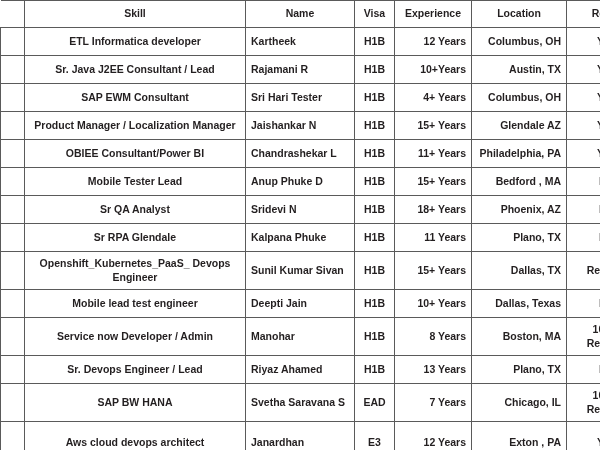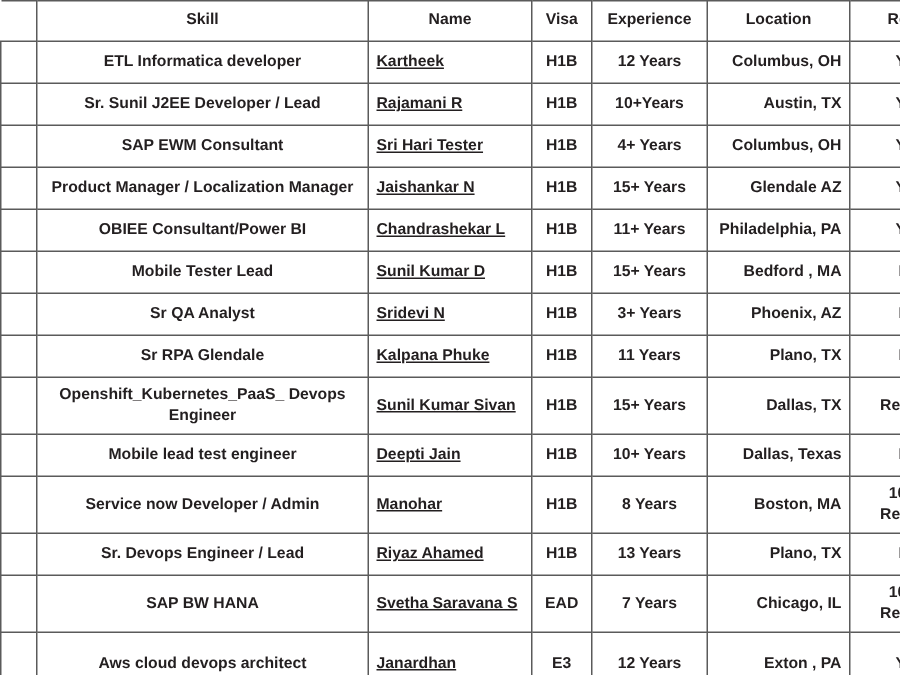--- a/index.html
+++ b/index.html
@@ -46,23 +46,23 @@
   col.c-rel   { width: 79px;  }
 
   th.hdr {
     text-align: center;
     height: 26px;
     font-size: 11px;
   }
   th.hdr.blank { border-left: none; }
   td.idx { background: #ffffff; }
   td.skill { text-align: center; }
-  td.name  { text-align: left; text-decoration: underline; }
+  td.name  { text-align: left; }
   td.visa  { text-align: center; }
-  td.exp   { text-align: center; margin-left: 44px; }
+  td.exp   { text-align: right; margin-left: 44px; }
   td.loc   { text-align: right; }
   td.rel   { text-align: center; }
 
   tr.r { height: 28px; }
   tr.r-tall { height: 38px; }
   tr.r-last { height: 42px; }
 
   td.bottomed { vertical-align: bottom; padding-bottom: 4px; }
 </style>
 </head>
@@ -95,21 +95,21 @@
           <td class="idx"></td>
           <td class="skill">ETL Informatica developer</td>
           <td class="name">Kartheek</td>
           <td class="visa">H1B</td>
           <td class="exp">12 Years</td>
           <td class="loc">Columbus, OH</td>
           <td class="rel">Yes</td>
         </tr>
         <tr class="r">
           <td class="idx"></td>
-          <td class="skill">Sr. Sunil J2EE Developer / Lead</td>
+          <td class="skill">Sr. Java J2EE Consultant / Lead</td>
           <td class="name">Rajamani R</td>
           <td class="visa">H1B</td>
           <td class="exp">10+Years</td>
           <td class="loc">Austin, TX</td>
           <td class="rel">Yes</td>
         </tr>
         <tr class="r">
           <td class="idx"></td>
           <td class="skill">SAP EWM Consultant</td>
           <td class="name">Sri Hari Tester</td>
@@ -132,32 +132,32 @@
           <td class="skill">OBIEE Consultant/Power BI</td>
           <td class="name">Chandrashekar L</td>
           <td class="visa">H1B</td>
           <td class="exp">11+ Years</td>
           <td class="loc">Philadelphia, PA</td>
           <td class="rel">Yes</td>
         </tr>
         <tr class="r">
           <td class="idx"></td>
           <td class="skill">Mobile Tester Lead</td>
-          <td class="name">Sunil Kumar D</td>
+          <td class="name">Anup Phuke D</td>
           <td class="visa">H1B</td>
           <td class="exp">15+ Years</td>
           <td class="loc">Bedford , MA</td>
           <td class="rel">No</td>
         </tr>
         <tr class="r">
           <td class="idx"></td>
           <td class="skill">Sr QA Analyst</td>
           <td class="name">Sridevi N</td>
           <td class="visa">H1B</td>
-          <td class="exp">3+ Years</td>
+          <td class="exp">18+ Years</td>
           <td class="loc">Phoenix, AZ</td>
           <td class="rel">No</td>
         </tr>
         <tr class="r">
           <td class="idx"></td>
           <td class="skill">Sr RPA Glendale</td>
           <td class="name">Kalpana Phuke</td>
           <td class="visa">H1B</td>
           <td class="exp">11 Years</td>
           <td class="loc">Plano, TX</td>

